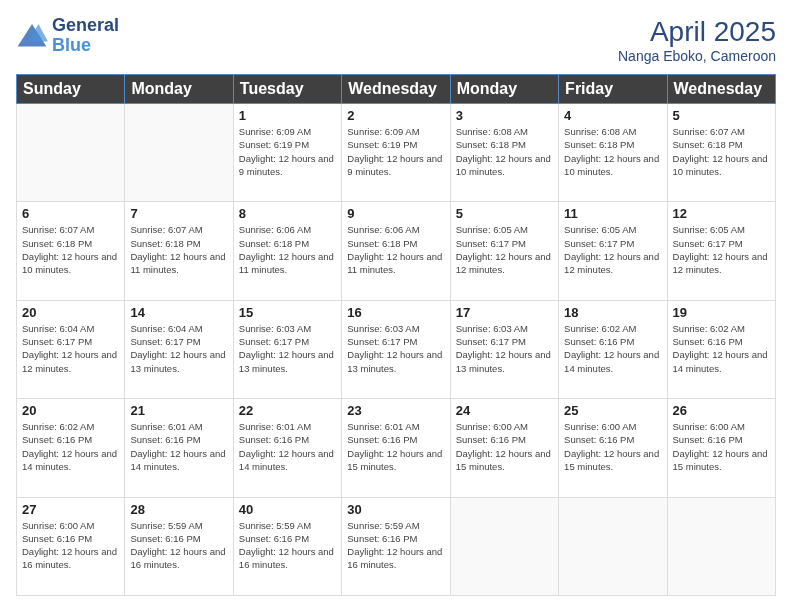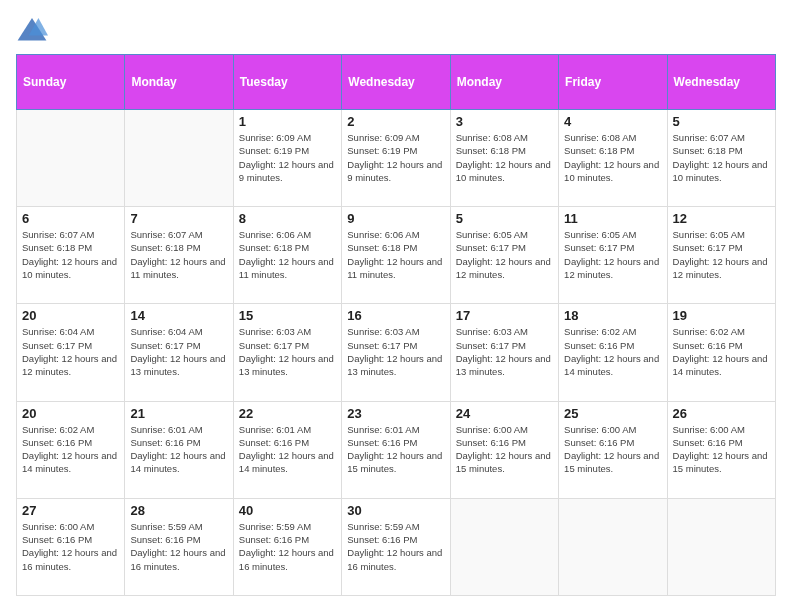--- a/index.html
+++ b/index.html
@@ -54,25 +54,25 @@
       color: #2c4a7c;
     }
     .calendar {
       flex: 1;
       border: 1px solid #ccc;
       border-collapse: collapse;
       width: 100%;
       table-layout: fixed;
     }
     .calendar th {
-      background: #d946ef;
+      background: #404040;
       color: white;
       text-align: left;
-      padding: 20px 6px;
-      font-size: 12px;
+      padding: 5px 6px;
+      font-size: 16px;
       font-weight: bold;
       border: 1px solid #5588cc;
     }
     .calendar td {
       border: 1px solid #ddd;
       vertical-align: top;
       padding: 4px 5px;
       font-size: 9.5px;
       color: #333;
       height: 88px;
@@ -95,20 +95,28 @@
 </head>
 <body>
 
 <div class="page">
   <div class="header">
     <div class="logo">
       <svg class="logo-icon" viewBox="0 0 40 34">
         <polygon points="20,2 38,30 2,30" fill="#3a6fba" opacity="0.85"></polygon>
         <polygon points="28,2 40,24 16,24" fill="#4a90d9" opacity="0.7"></polygon>
       </svg>
+      <div class="logo-text">
+        <div>General</div>
+        <div><span>Blue</span></div>
+      </div>
+    </div>
+    <div class="title-block">
+      <div class="month-title">April 2025</div>
+      <div class="subtitle">Nanga Eboko, Cameroon</div>
     </div>
   </div>
 
   <table class="calendar">
     <thead>
       <tr>
       <th>Sunday</th>
           <th>Monday</th>
           <th>Tuesday</th>
           <th>Wednesday</th>

